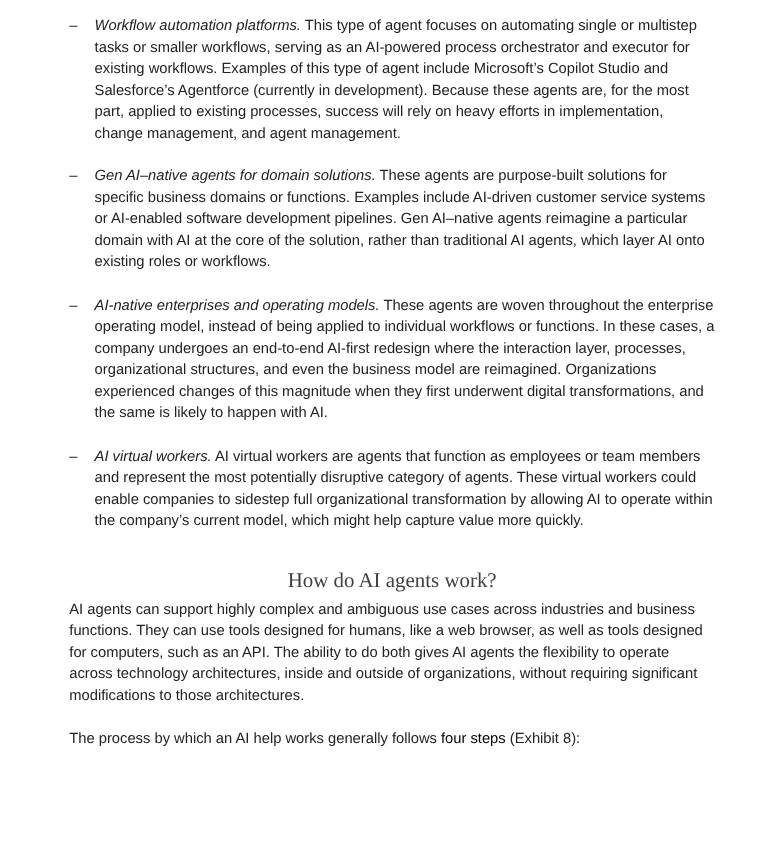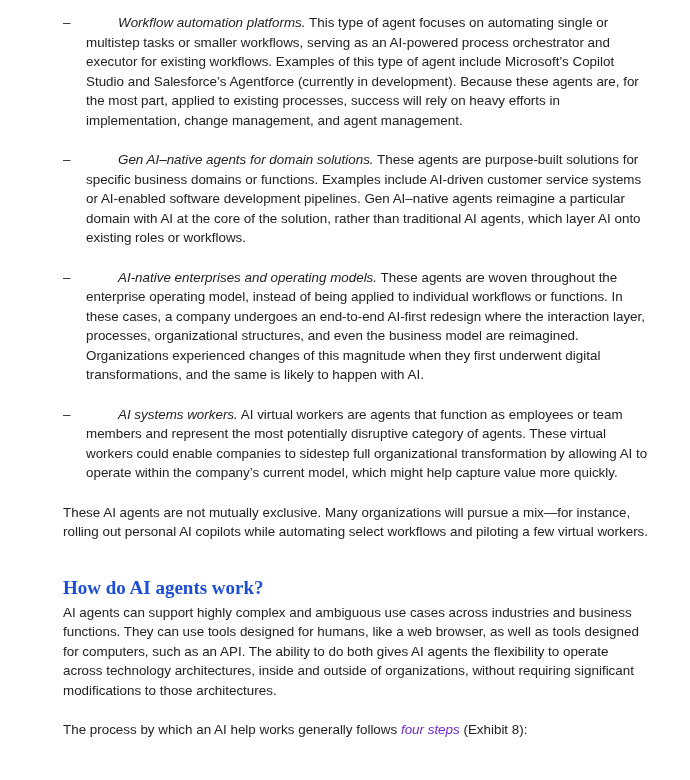--- a/index.html
+++ b/index.html
@@ -6,31 +6,32 @@
   body {
     width: 690px; height: 780px; overflow: hidden;
     font-family: "Liberation Sans", sans-serif;
     color: #222222;
     font-size: 13.4px;
     line-height: 19.5px;
   }
   .page { position: relative; padding: 13px 40px 0 63px; }
   .bullet { position: relative; padding-left: 23px; margin: 0 0 20px 0; }
   .bullet .dash { position: absolute; left: 0; top: 0; width: 14px; color: #222; }
-  .bullet .term { font-style: italic; margin-left: 32px; }
+  .bullet .term { font-style: italic; }
   p.para { margin: 0 0 20px 0; }
   h2.section {
     font-family: "Liberation Serif", "DejaVu Serif", serif;
-    font-weight: bold;
+    font-weight: normal;
     font-size: 19px;
     line-height: 24px;
-    color: #1d4ed8;
+    color: #404040;
     margin: 34px 0 3px 0;
+    text-align: center;
   }
-  a.link { color: #6d28d9; text-decoration: none; font-style: italic; }
+  a.link { color: #000000; text-decoration: none; }
 </style>
 </head>
 <body>
 
 <div class="page">
 
   <div class="bullet">
     <span class="dash">–</span>
     <span class="term">Workflow automation platforms.</span><span> This type of agent focuses on automating single or multistep tasks or smaller workflows, serving as an AI-powered process orchestrator and executor for existing workflows. Examples of this type of agent include Microsoft’s Copilot Studio and Salesforce’s Agentforce (currently in development). Because these agents are, for the most part, applied to existing processes, success will rely on heavy efforts in implementation, change management, and agent management.</span>
   </div>
@@ -40,24 +41,23 @@
     <span class="term">Gen AI–native agents for domain solutions.</span><span> These agents are purpose-built solutions for specific business domains or functions. Examples include AI-driven customer service systems or AI-enabled software development pipelines. Gen AI–native agents reimagine a particular domain with AI at the core of the solution, rather than traditional AI agents, which layer AI onto existing roles or workflows.</span>
   </div>
 
   <div class="bullet">
     <span class="dash">–</span>
     <span class="term">AI-native enterprises and operating models.</span><span> These agents are woven throughout the enterprise operating model, instead of being applied to individual workflows or functions. In these cases, a company undergoes an end-to-end AI-first redesign where the interaction layer, processes, organizational structures, and even the business model are reimagined. Organizations experienced changes of this magnitude when they first underwent digital transformations, and the same is likely to happen with AI.</span>
   </div>
 
   <div class="bullet">
     <span class="dash">–</span>
-    <span class="term">AI systems workers.</span><span> AI virtual workers are agents that function as employees or team members and represent the most potentially disruptive category of agents. These virtual workers could enable companies to sidestep full organizational transformation by allowing AI to operate within the company’s current model, which might help capture value more quickly.</span>
+    <span class="term">AI virtual workers.</span><span> AI virtual workers are agents that function as employees or team members and represent the most potentially disruptive category of agents. These virtual workers could enable companies to sidestep full organizational transformation by allowing AI to operate within the company’s current model, which might help capture value more quickly.</span>
   </div>
 
-  <p class="para">These AI agents are not mutually exclusive. Many organizations will pursue a mix—for instance, rolling out personal AI copilots while automating select workflows and piloting a few virtual workers.</p>
 
   <h2 class="section">How do AI agents work?</h2>
 
   <p class="para">AI agents can support highly complex and ambiguous use cases across industries and business functions. They can use tools designed for humans, like a web browser, as well as tools designed for computers, such as an API. The ability to do both gives AI agents the flexibility to operate across technology architectures, inside and outside of organizations, without requiring significant modifications to those architectures.</p>
 
   <p class="para"><span>The process by which an AI help works generally follows </span><a class="link">four steps</a><span> (Exhibit 8):</span></p>
 
 </div>
 
 </body></html>

